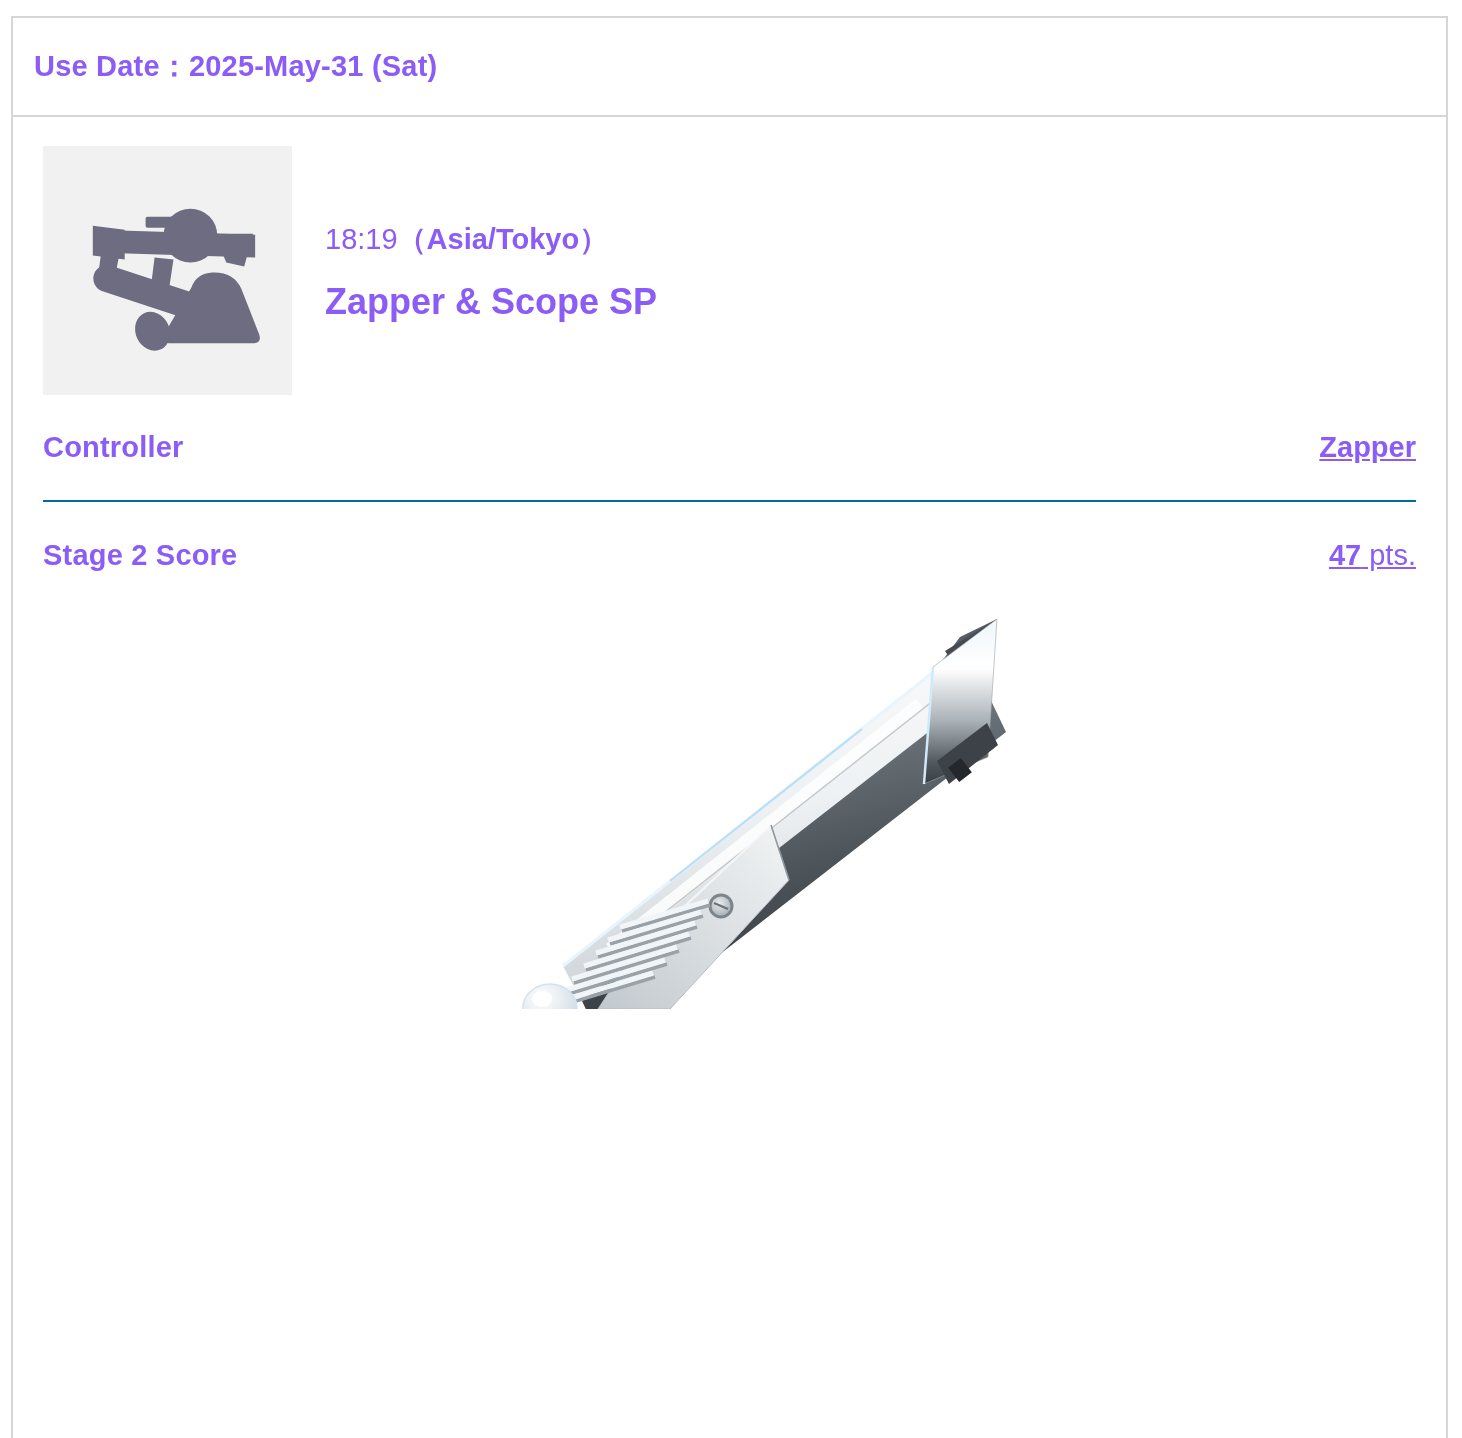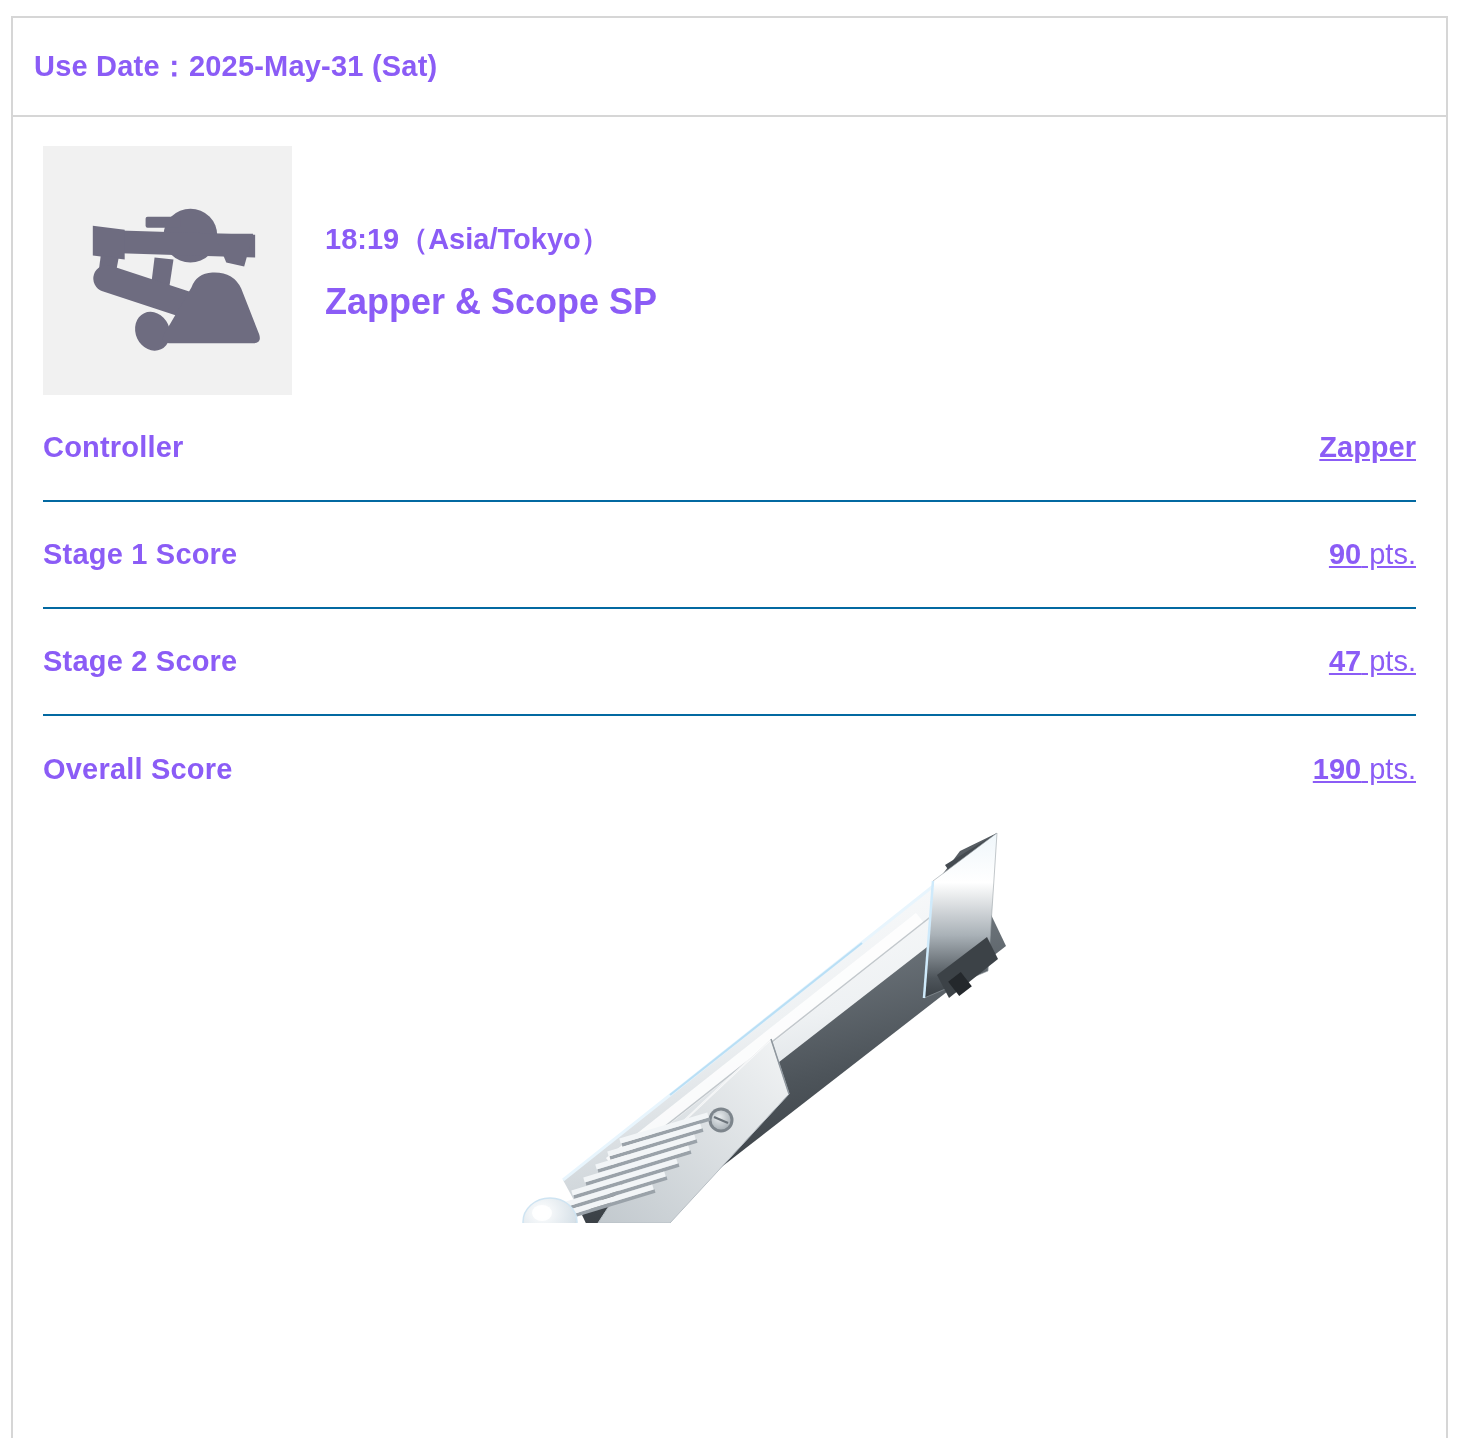--- a/index.html
+++ b/index.html
@@ -32,21 +32,21 @@
   .profile { display:flex; }
   .profile-icon {
     width:249px; height:249px;
     background:#f1f1f1;
     flex:0 0 auto;
     display:flex; align-items:center; justify-content:center;
   }
   .profile-icon svg { width:249px; height:249px; display:block; }
   .profile-info { margin-left:33px; padding-top:76px; }
   .session-time { font-size:29px; line-height:34px; }
-  .session-time .time { font-weight:700; }
+  .session-time .time { font-weight:400; }
   .session-time .tz { font-weight:600; }
   .session-title { font-size:36px; font-weight:700; margin-top:28px; line-height:36px; }
   .rows { }
   .row {
     height:107px;
     display:flex; align-items:center; justify-content:space-between;
     border-bottom:2px solid #0369a1;
     font-size:29px;
   }
   .row:last-child { border-bottom:none; }
@@ -97,35 +97,27 @@
         </div>
       </div>
 
       <div class="rows">
 
         <div class="row">
           <span class="row-label"><span>Controller</span><span class="num"></span><span></span></span>
           <span class="row-value"><span>Zapper</span><span class="unit"></span></span>
         </div>
 
-        <div class="row">
-          <span class="row-label"><span>Stage </span><span class="num">1</span><span> Score</span></span>
-          <span class="row-value"><span>90</span><span class="unit"> pts.</span></span>
-        </div>
 
         <div class="row">
           <span class="row-label"><span>Stage </span><span class="num">2</span><span> Score</span></span>
           <span class="row-value"><span>47</span><span class="unit"> pts.</span></span>
         </div>
 
 
-        <div class="row">
-          <span class="row-label"><span>Overall Score</span><span class="num"></span><span></span></span>
-          <span class="row-value"><span>190</span><span class="unit"> pts.</span></span>
-        </div>
 
 
       </div>
 
       <div class="trophy-figure">
 
         <svg class="gun-svg" viewBox="0 0 520 400" width="520" height="400">
           <defs>
             <linearGradient id="topFace" x1="0" y1="0" x2="0.25" y2="1">
               <stop offset="0" stop-color="#ffffff"></stop>

